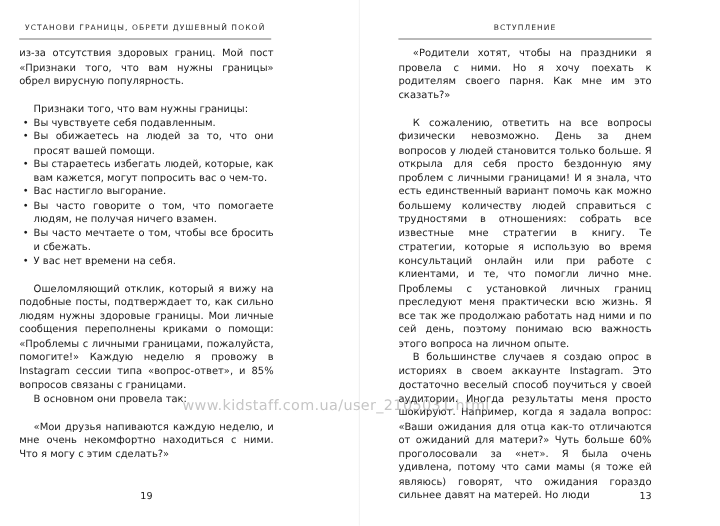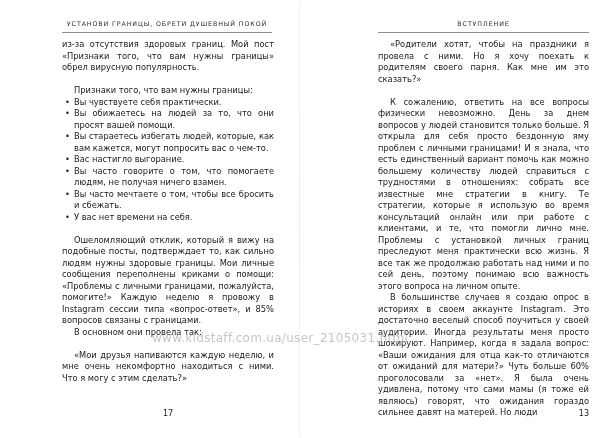--- a/index.html
+++ b/index.html
@@ -3,21 +3,21 @@
   <meta charset="utf-8">
   <style>
     html, body { margin: 0; padding: 0; }
     body {
       width: 600px; height: 438px; overflow: hidden;
       background: #ffffff; position: relative;
       font-family: "DejaVu Sans", sans-serif;
       color: #1a1a1a;
     }
     .spread { position: absolute; inset: 0; }
-    .page { position: absolute; top: 0; height: 437px; margin-left: 46px; }
+    .page { position: absolute; top: 0; height: 437px; }
     .page.left { left: 0; width: 300px; }
     .page.right { left: 300px; width: 300px; }
     .gutter {
       position: absolute; left: 299px; top: 0; width: 1px; height: 438px;
       background: linear-gradient(#f4f4f4, #ececec, #f4f4f4);
     }
     .header {
       position: absolute; top: 20px;
       font-size: 6.3px; letter-spacing: 0.9px; text-align: center;
       color: #2a2a2a;
@@ -56,35 +56,35 @@
 <div class="spread">
 
   <div class="page left">
     <div class="header">УСТАНОВИ ГРАНИЦЫ, ОБРЕТИ ДУШЕВНЫЙ ПОКОЙ</div>
     <div class="rule"></div>
     <div class="text">
       <p>из-за отсутствия здоровых границ. Мой пост «Призна­ки того, что вам нужны границы» обрел вирусную по­пулярность.</p>
       <div class="gap"></div>
       <p class="list-title">Признаки того, что вам нужны границы:</p>
       <ul>
-        <li>Вы чувствуете себя практически.</li>
+        <li>Вы чувствуете себя подавленным.</li>
         <li>Вы обижаетесь на людей за то, что они просят ва­шей помощи.</li>
         <li>Вы стараетесь избегать людей, которые, как вам ка­жется, могут попросить вас о чем-то.</li>
         <li>Вас настигло выгорание.</li>
         <li>Вы часто говорите о том, что помогаете людям, не получая ничего взамен.</li>
         <li>Вы часто мечтаете о том, чтобы все бросить и сбе­жать.</li>
         <li>У вас нет времени на себя.</li>
       </ul>
       <div class="gap"></div>
       <p class="indent">Ошеломляющий отклик, который я вижу на подоб­ные посты, подтверждает то, как сильно людям нужны здоровые границы. Мои личные сообщения переполне­ны криками о помощи: «Проблемы с личными граница­ми, пожалуйста, помогите!» Каждую неделю я провожу в Instagram сессии типа «вопрос-ответ», и 85% вопро­сов связаны с границами.</p>
       <p class="indent">В основном они провела так:</p>
       <div class="gap"></div>
       <p class="indent">«Мои друзья напиваются каждую неделю, и мне очень некомфортно находиться с ними. Что я могу с этим сделать?»</p>
     </div>
-    <div class="pagenum" style="left:16px;width:212px;">17</div>
+    <div class="pagenum" style="left:16px;width:212px;">19</div>
   </div>
 
   <div class="gutter"></div>
 
   <div class="page right">
     <div class="header" style="left:32px;width:211px;">ВСТУПЛЕНИЕ</div>
     <div class="rule" style="left:32px;width:211px;"></div>
     <div class="text">
       <p class="indent">«Родители хотят, чтобы на праздники я провела с ними. Но я хочу поехать к родителям своего парня. Как мне им это сказать?»</p>
       <div class="gap"></div>

